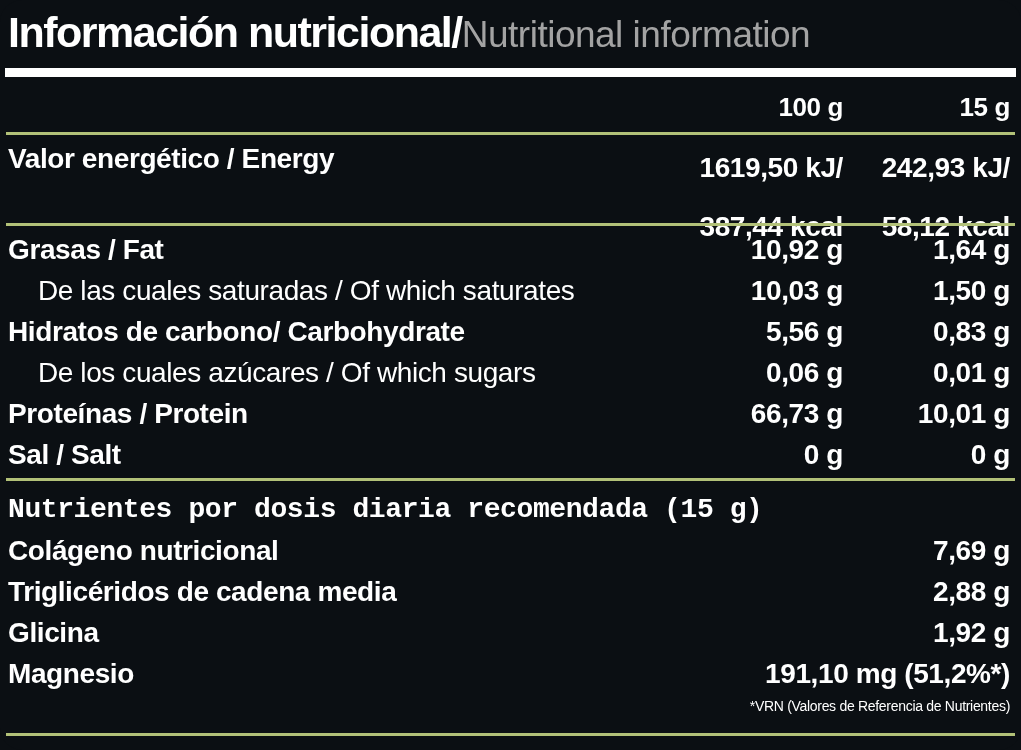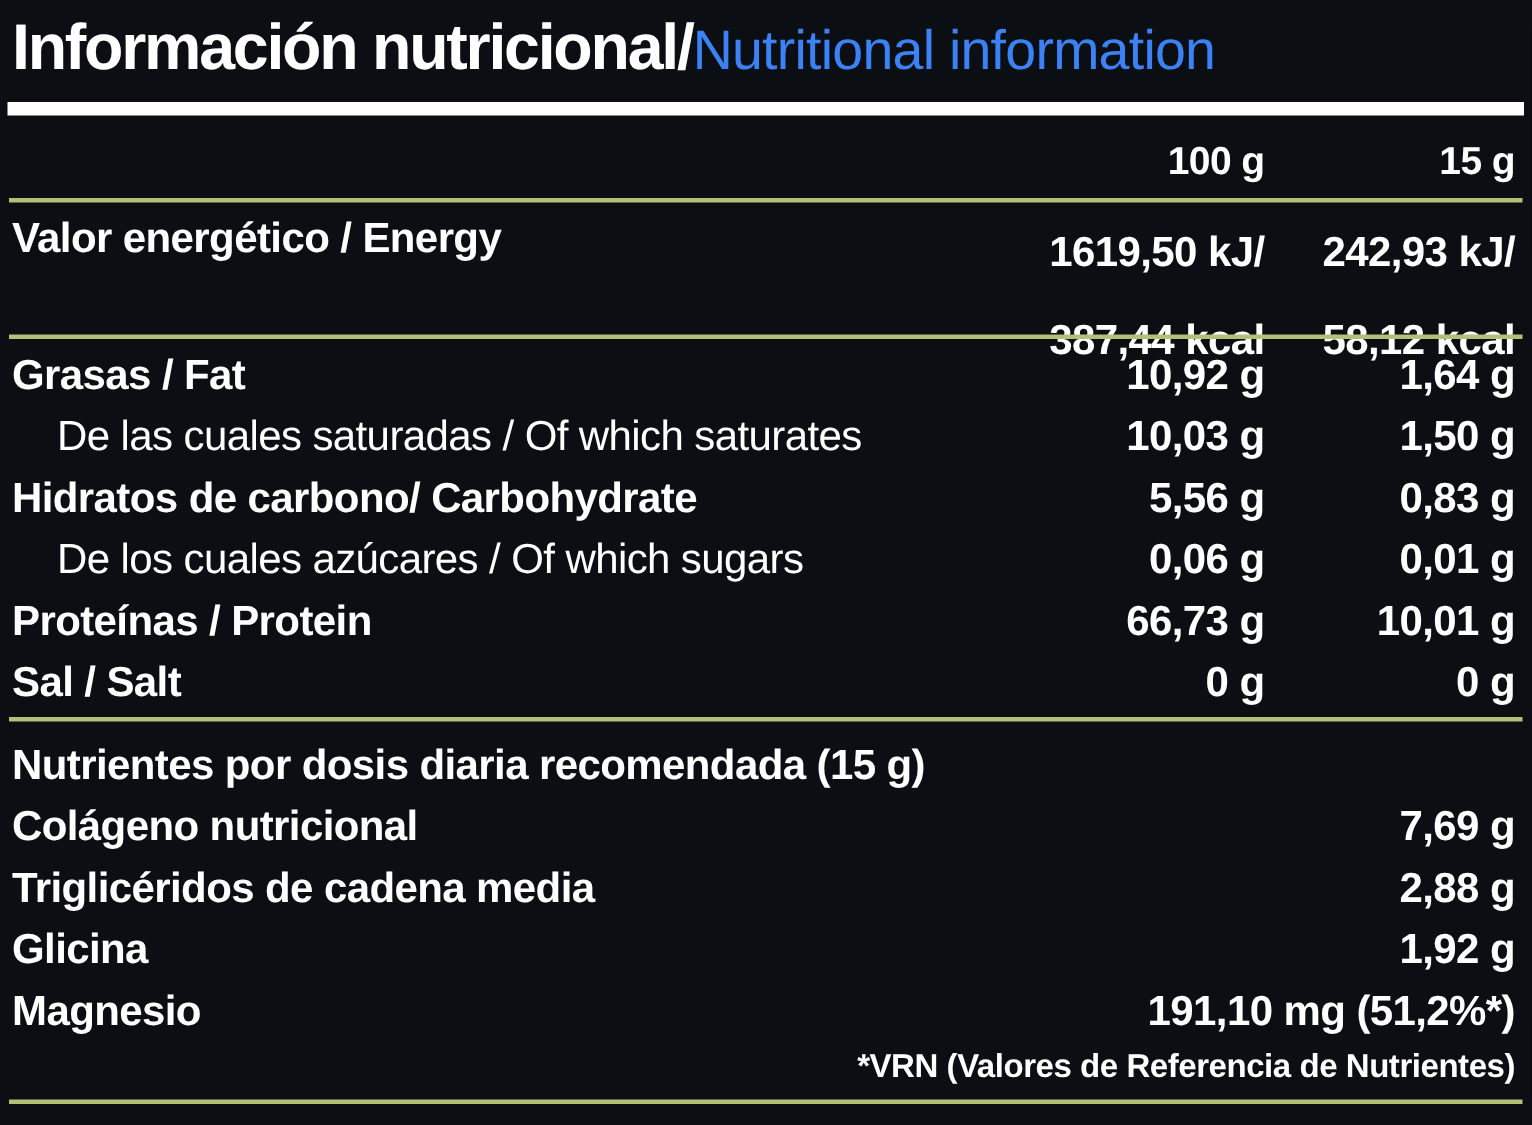--- a/index.html
+++ b/index.html
@@ -17,47 +17,47 @@
     border-radius: 22px;
   }
   .hdr {
     display: flex;
     align-items: baseline;
     padding: 8px 8px 0 8px;
     height: 54px;
     white-space: nowrap;
   }
   .t-es { font-size: 43px; font-weight: bold; letter-spacing: -1.5px; }
-  .t-en { font-size: 37px; font-weight: 400; color: #3b82f6; letter-spacing: -0.5px; }
+  .t-en { font-size: 37px; font-weight: 400; color: #a3a3a3; letter-spacing: -0.5px; }
   .rule-w { height: 9px; background: #ffffff; margin: 7px 5px 0 5px; flex: none; }
   .rule-g { height: 3px; background: #b2c178; margin: 3px 6px; flex: none; }
   .row {
     display: flex;
     align-items: center;
     height: 41px;
     padding: 0 11px 0 8px;
     font-size: 28px;
     font-weight: bold;
     letter-spacing: -0.4px;
     flex: none;
   }
   .row .lbl { flex: 1; overflow: hidden; white-space: nowrap; }
   .c100 { width: 145px; text-align: right; flex: none; }
   .c15  { width: 167px; text-align: right; flex: none; }
   .colhead { margin-top: 9px; height: 43px; font-size: 26px; }
   .energy { align-items: flex-start; height: 82px; }
   .energy .lbl { line-height: 41px; }
   .energy .val { white-space: pre-line; line-height: 59px; }
   .sub .lbl { font-weight: normal; padding-left: 30px; }
-  .sec-title { height: 41px; margin-top: 5px; }
+  .sec-title { height: 41px; margin-top: 5px; font-family: Liberation Mono, monospace; }
   .sec-row .val { flex: 1; text-align: right; }
   .footnote {
     text-align: right;
-    font-size: 22px;
-    font-weight: bold;
+    font-size: 14px;
+    font-weight: normal;
     letter-spacing: -0.3px;
     padding: 4px 11px 4px 8px;
     height: 28px;
     flex: none;
   }
   .bottom-pad { height: 11px; flex: none; }
 </style>
 </head>
 <body>
 

